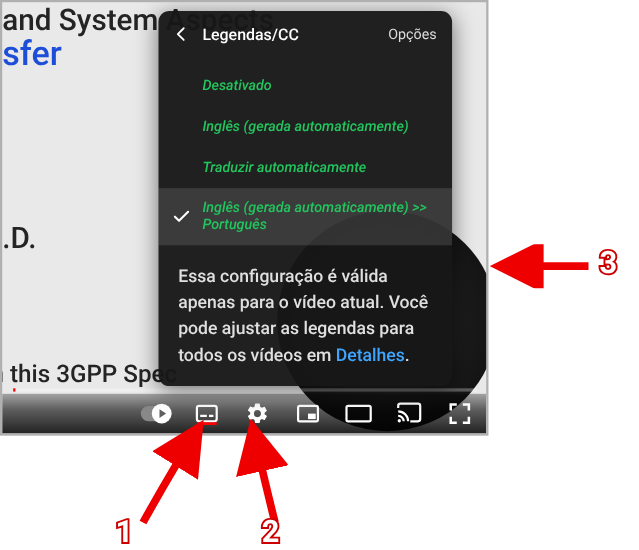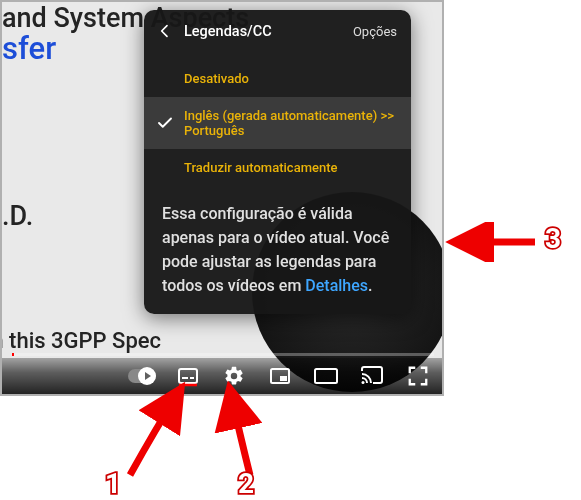--- a/index.html
+++ b/index.html
@@ -177,23 +177,24 @@
   }
   .menu {
     padding: 6px 0 4px 0;
   }
   .menu-item {
     display: flex;
     align-items: flex-end;
     padding: 11px 18px 11px 40px;
     position: relative;
     font-size: 13px;
-    color: #eab308;
-    font-weight: 500;
-    cursor: pointer;
+    color: #22c55e;
+    font-weight: 500;
+    cursor: pointer;
+    font-style: italic;
   }
   .menu-item.selected {
     background: rgba(255,255,255,0.12);
     padding-right: 14px;
   }
   .menu-item .check {
     position: absolute;
     left: 12px;
     top: 50%;
     transform: translateY(-50%);
@@ -295,30 +296,33 @@
               <path d="M15 4l-8 8 8 8" stroke="#fff" stroke-width="2.5" stroke-linecap="round" stroke-linejoin="round"></path>
             </svg>
       </div>
       <div class="panel-title">Legendas/CC</div>
       <div class="panel-options">Opções</div>
     </div>
     <div class="menu">
       <div class="menu-item">
         <span>Desativado</span>
       </div>
+      <div class="menu-item">
+        <span>Inglês (gerada automaticamente)</span>
+      </div>
+      <div class="menu-item">
+        <span>Traduzir automaticamente</span>
+      </div>
       <div class="menu-item selected">
         <span class="check">
           <svg width="18" height="18" viewBox="0 0 24 24" fill="none">
                 <path d="M4 12l5 5L20 6" stroke="#fff" stroke-width="2.5" stroke-linecap="round" stroke-linejoin="round"></path>
               </svg>
         </span>
         <span>Inglês (gerada automaticamente) &gt;&gt; Português</span>
-      </div>
-      <div class="menu-item">
-        <span>Traduzir automaticamente</span>
       </div>
     </div>
     <div class="panel-footer">
       <span>Essa configuração é válida apenas para o vídeo atual. Você pode ajustar as legendas para todos os vídeos em </span><span class="link">Detalhes</span><span>.</span>
     </div>
   </div>
 </div>
 
 <div class="annot" style="left:110px; top:380px;">
   <svg width="100" height="110" viewBox="0 0 100 110">

